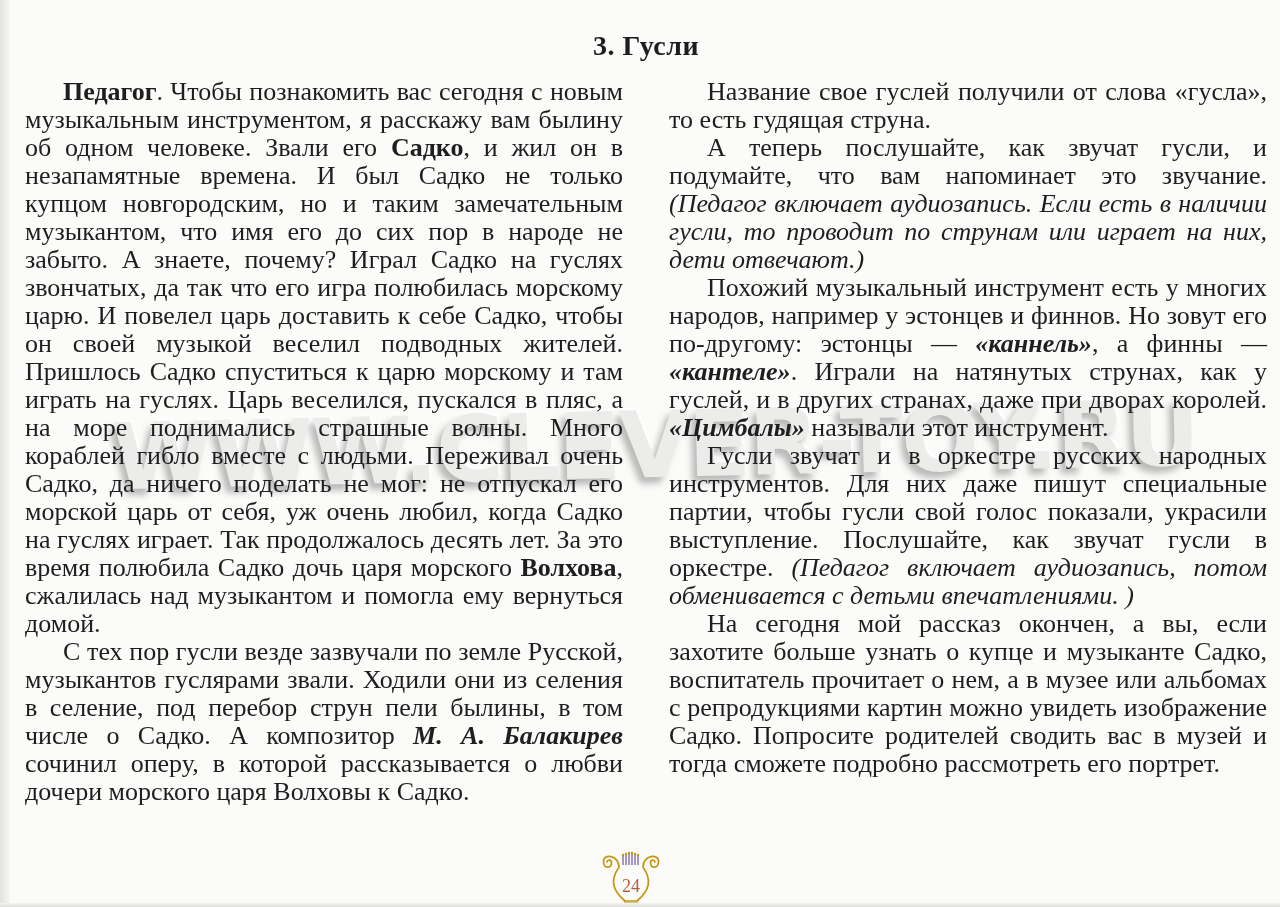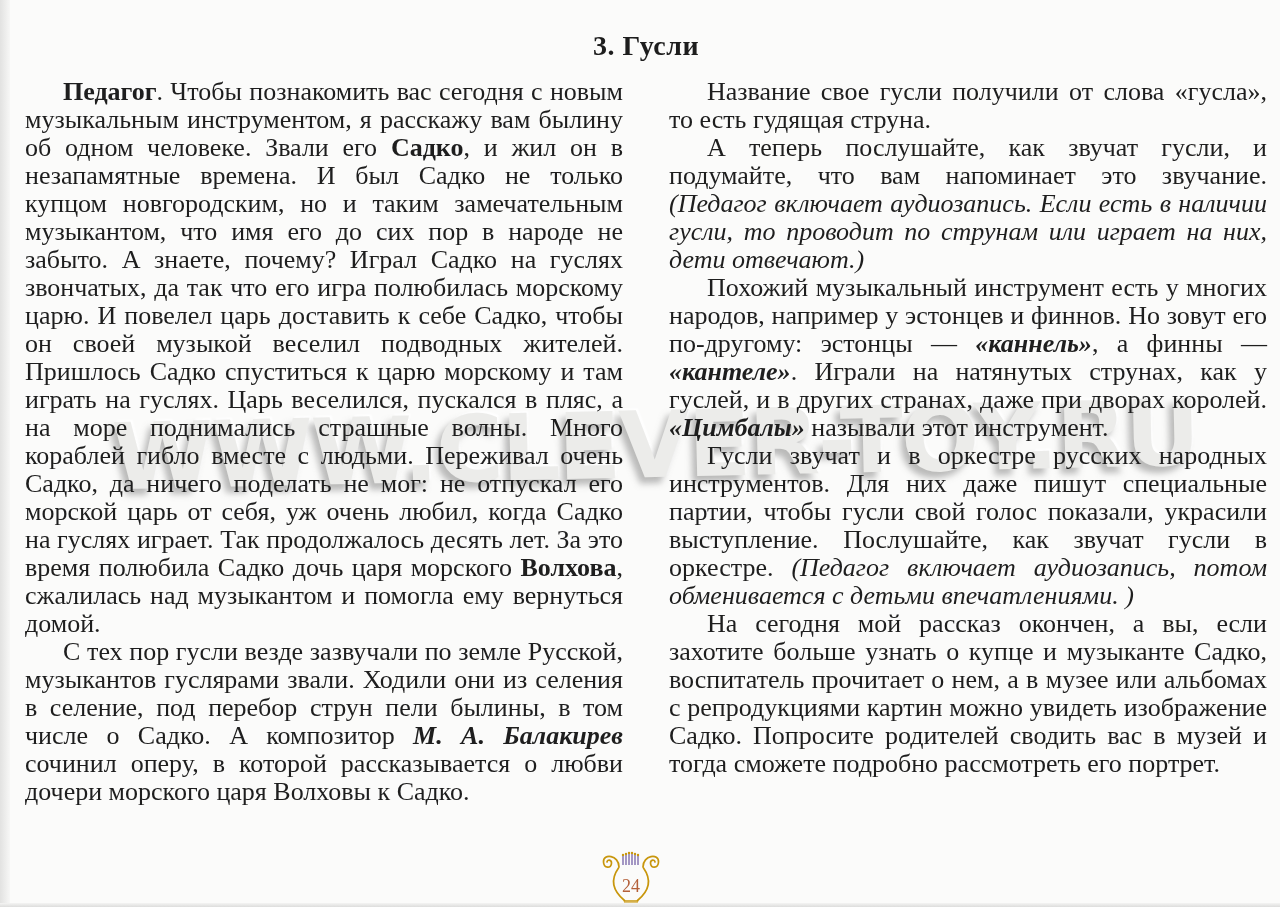--- a/index.html
+++ b/index.html
@@ -79,21 +79,21 @@
 <div class="watermark">WWW.CLEVER-TOY.RU</div>
 
 <div class="content">
   <h1 class="page-title">3. Гусли</h1>
   <div class="cols">
     <div class="col">
         <p class="para"><span class="seg-bold">Педагог</span><span class="seg-normal">. Чтобы познакомить вас сегодня с новым музыкальным инструментом, я расскажу вам былину об одном человеке. Звали его </span><span class="seg-bold">Садко</span><span class="seg-normal">, и жил он в незапамятные времена. И был Садко не только купцом новгородским, но и таким замечательным музыкантом, что имя его до сих пор в народе не забыто. А знаете, почему? Играл Садко на гуслях звончатых, да так что его игра полюбилась морскому царю. И повелел царь доставить к себе Садко, чтобы он своей музыкой веселил подводных жителей. Пришлось Садко спуститься к царю морскому и там играть на гуслях. Царь веселился, пускался в пляс, а на море поднимались страшные волны. Много кораблей гибло вместе с людьми. Переживал очень Садко, да ничего поделать не мог: не отпускал его морской царь от себя, уж очень любил, когда Садко на гуслях играет. Так продолжалось десять лет. За это время полюбила Садко дочь царя морского </span><span class="seg-bold">Волхова</span><span class="seg-normal">, сжалилась над музыкантом и помогла ему вернуться домой.</span></p>
         <p class="para"><span class="seg-normal">С тех пор гусли везде зазвучали по земле Русской, музыкантов гуслярами звали. Ходили они из селения в селение, под перебор струн пели былины, в том числе о Садко. А композитор </span><span class="seg-bolditalic">М. А. Балакирев</span><span class="seg-normal"> сочинил оперу, в которой рассказывается о любви дочери морского царя Волховы к Садко.</span></p>
       </div>
     <div class="col">
-        <p class="para"><span class="seg-normal">Название свое гусли получили от слова «гусла», то есть гудящая струна.</span></p>
+        <p class="para"><span class="seg-normal">Название свое гуслей получили от слова «гусла», то есть гудящая струна.</span></p>
         <p class="para"><span class="seg-normal">А теперь послушайте, как звучат гусли, и подумайте, что вам напоминает это звучание. </span><span class="seg-italic">(Педагог включает аудиозапись. Если есть в наличии гусли, то проводит по струнам или играет на них, дети отвечают.)</span></p>
         <p class="para"><span class="seg-normal">Похожий музыкальный инструмент есть у многих народов, например у эстонцев и финнов. Но зовут его по-другому: эстонцы — </span><span class="seg-bolditalic">«каннель»</span><span class="seg-normal">, а финны — </span><span class="seg-bolditalic">«кантеле»</span><span class="seg-normal">. Играли на натянутых струнах, как у гуслей, и в других странах, даже при дворах королей. </span><span class="seg-bolditalic">«Цимбалы»</span><span class="seg-normal"> называли этот инструмент.</span></p>
         <p class="para"><span class="seg-normal">Гусли звучат и в оркестре русских народных инструментов. Для них даже пишут специальные партии, чтобы гусли свой голос показали, украсили выступление. Послушайте, как звучат гусли в оркестре. </span><span class="seg-italic">(Педагог включает аудиозапись, потом обменивается с детьми впечатлениями. )</span></p>
         <p class="para"><span class="seg-normal">На сегодня мой рассказ окончен, а вы, если захотите больше узнать о купце и музыканте Садко, воспитатель прочитает о нем, а в музее или альбомах с репродукциями картин можно увидеть изображение Садко. Попросите родителей сводить вас в музей и тогда сможете подробно рассмотреть его портрет.</span></p>
       </div>
   </div>
 </div>
 
 <div class="footer-ornament">
   <svg width="68" height="60" viewBox="0 0 66 60">

